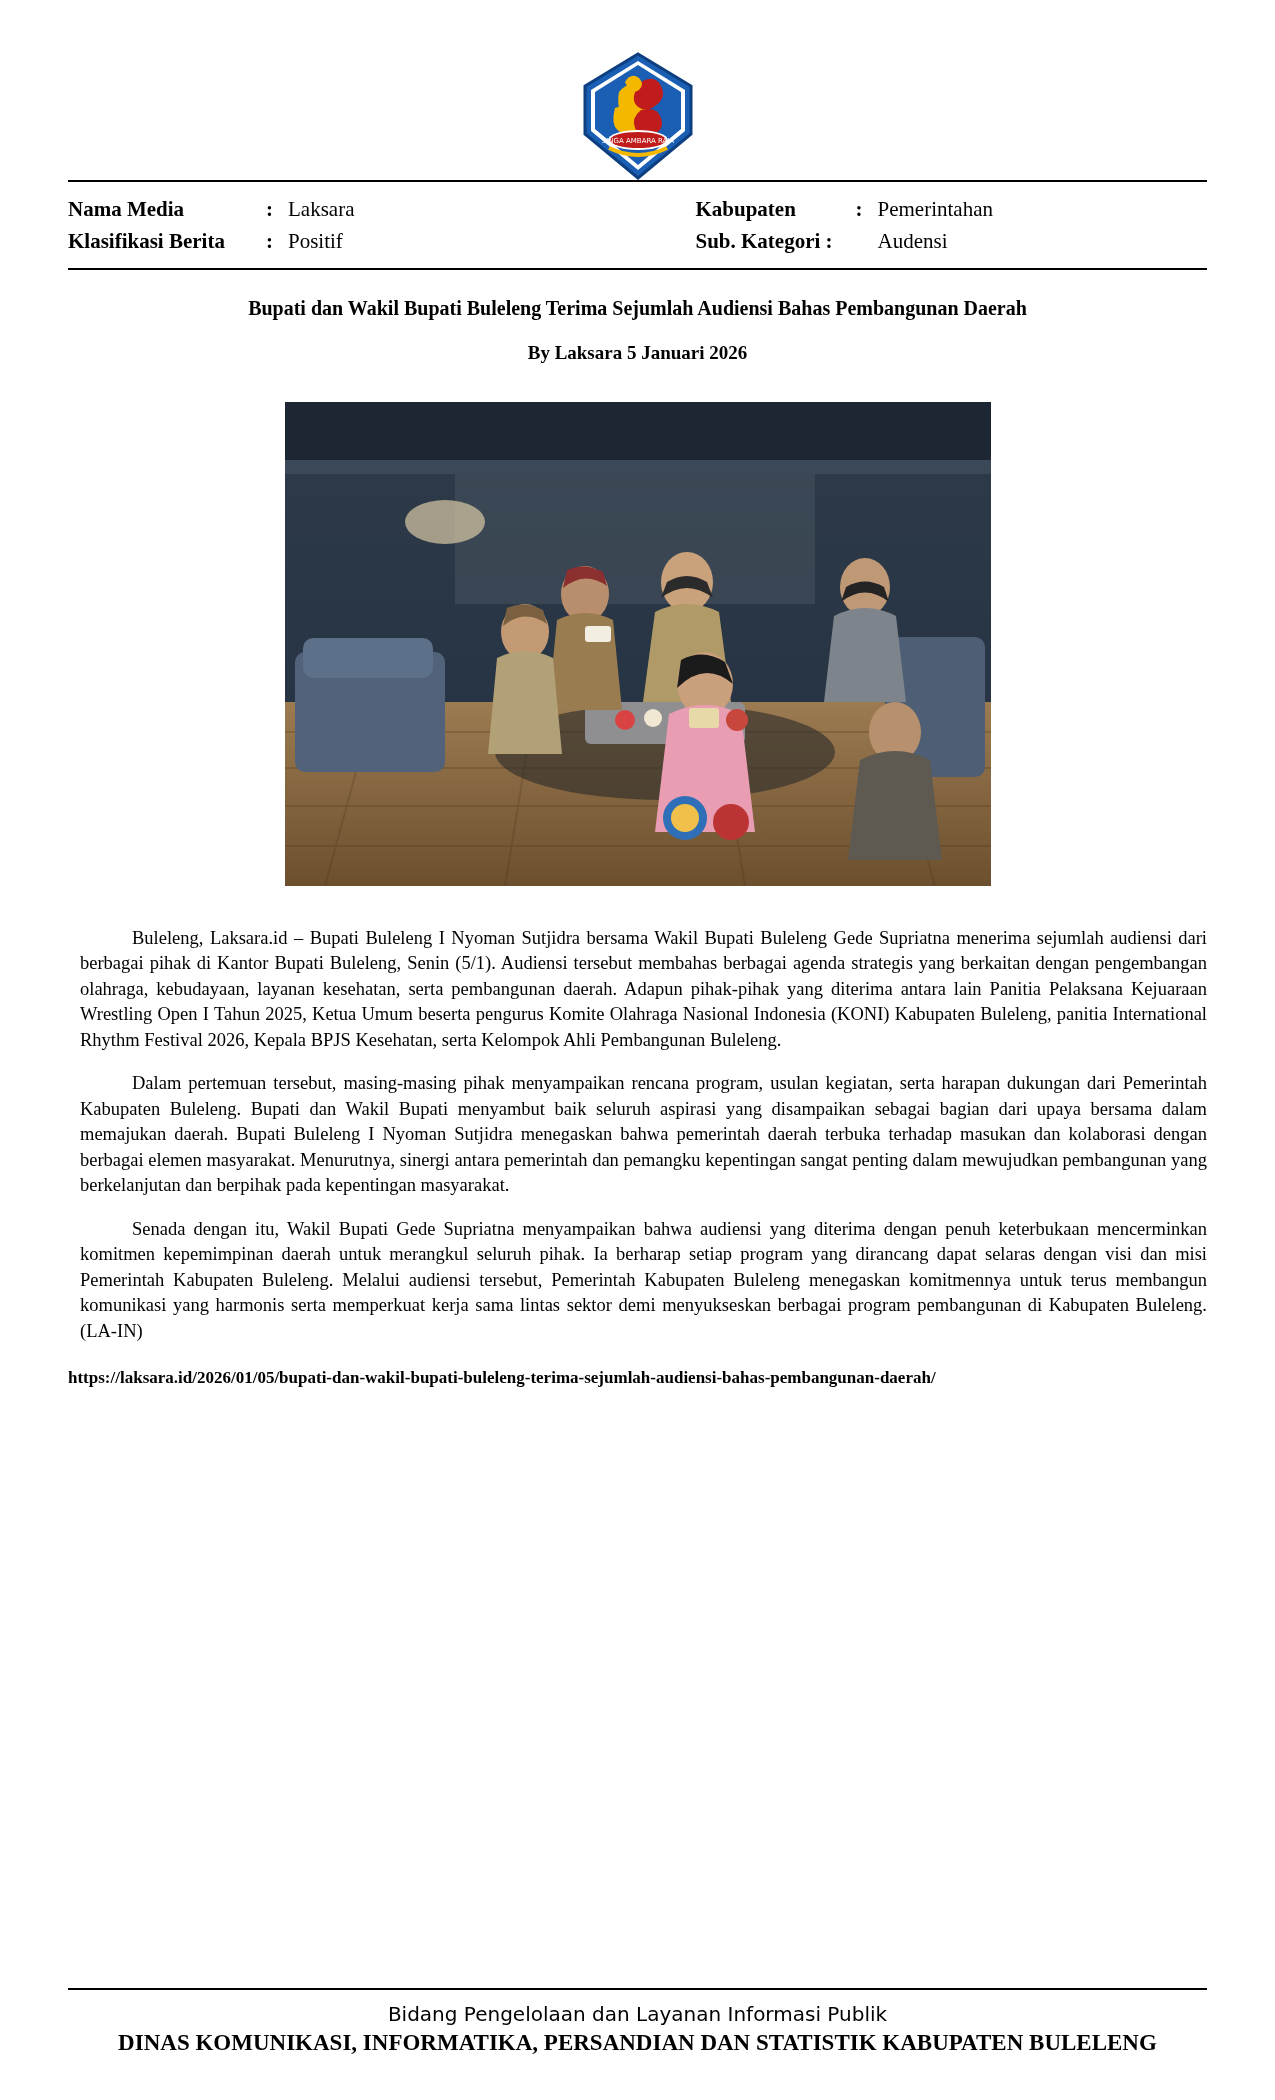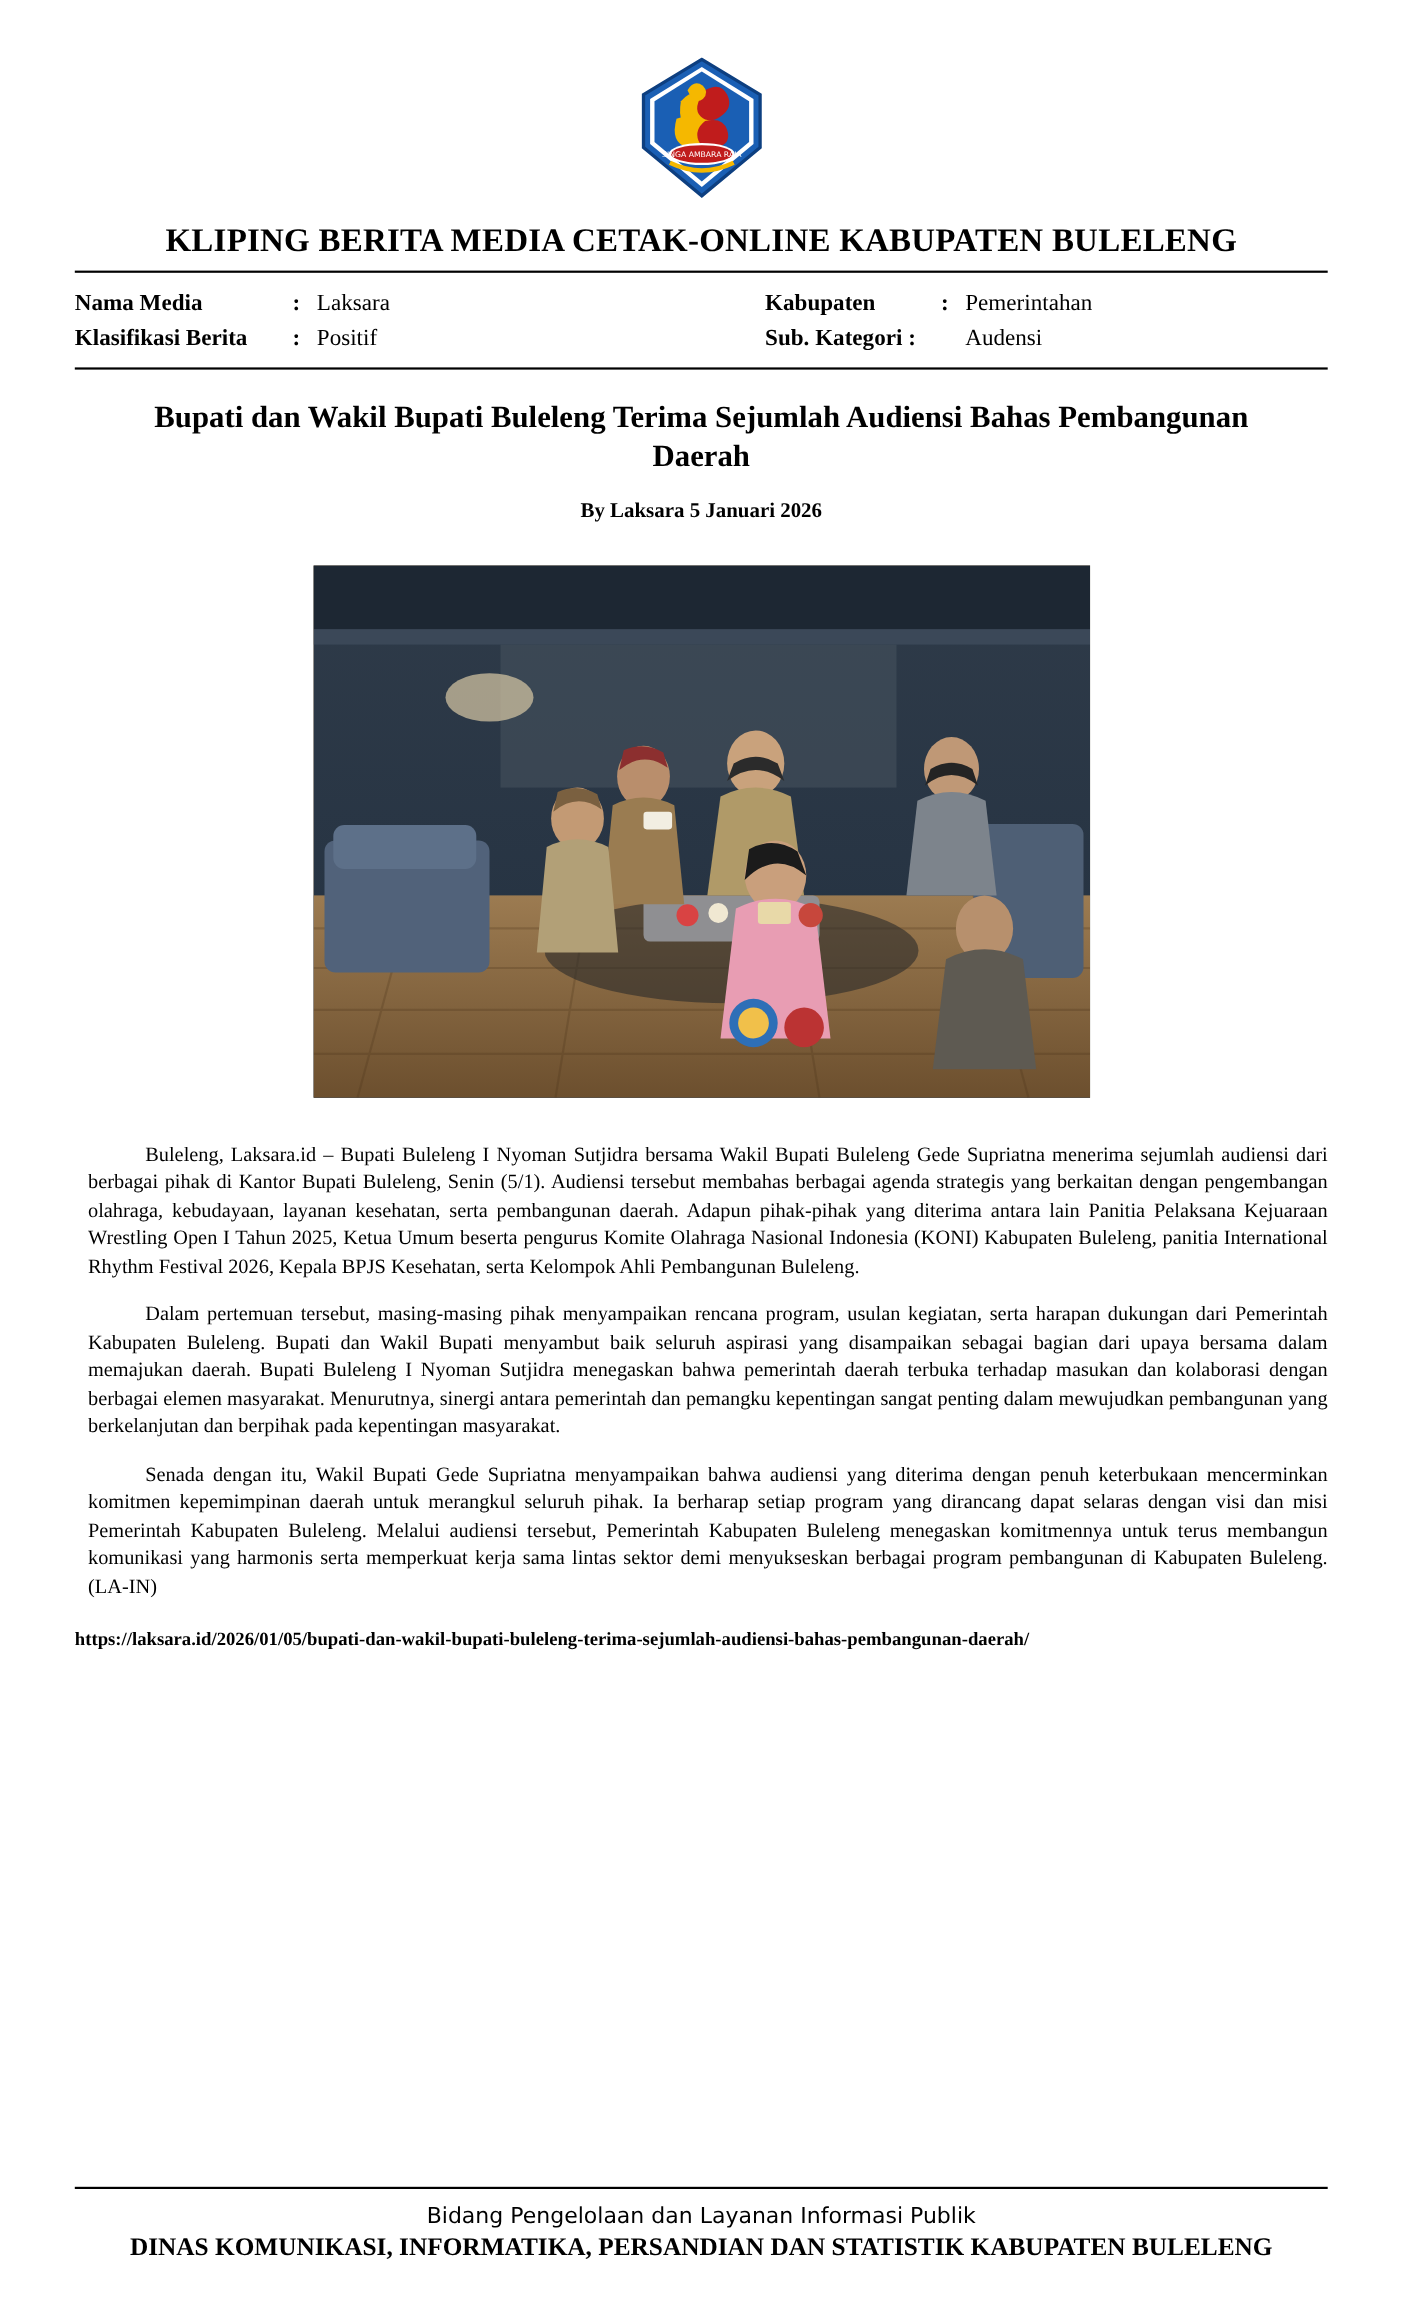--- a/index.html
+++ b/index.html
@@ -83,21 +83,21 @@
   }
   .meta-value {
     font-size: 21px;
     font-weight: normal;
   }
 
   
   .article-title {
     text-align: center;
     font-weight: bold;
-    font-size: 28px;
+    font-size: 20px;
     line-height: 1.28;
     margin: 26px auto 17px auto;
     max-width: 1070px;
   }
   .byline {
     text-align: center;
     font-weight: bold;
     font-size: 19px;
     margin-top: 20px;
   }
@@ -176,21 +176,20 @@
           <path d="M46 30 q6 -10 14 -4 q6 6 0 12 q-8 6 -14 -8 z" fill="#f5b800"></path>
           <ellipse cx="59" cy="88" rx="30" ry="10" fill="#ffffff"></ellipse>
           <ellipse cx="59" cy="88" rx="28" ry="8" fill="#c01c1c"></ellipse>
           <text x="59" y="91" font-family="DejaVu Sans, sans-serif" font-size="7" fill="#ffffff" text-anchor="middle">SINGA AMBARA RAJA</text>
           <path d="M30 96 q29 14 58 0" stroke="#f5b800" stroke-width="4" fill="none"></path>
         </g>
       </svg>
     </div>
   </div>
 
-  <div class="doc-title">KLIPING BERITA MEDIA CETAK-ONLINE KABUPATEN BULELENG</div>
 
   <div class="rule"></div>
 
   <div class="meta">
     <div class="meta-row">
       <div class="meta-col">
         <span class="meta-label">Nama Media</span>
         <span class="meta-colon">:</span>
         <span class="meta-value">Laksara</span>
       </div>

